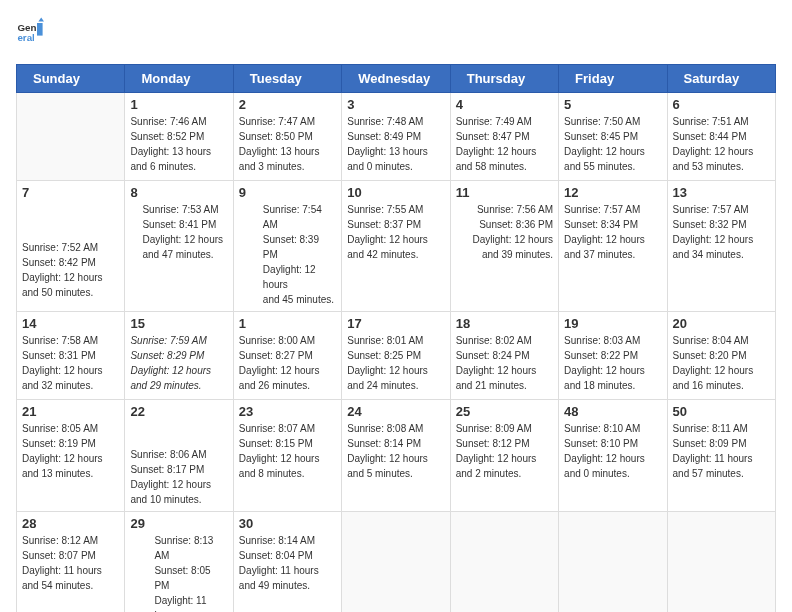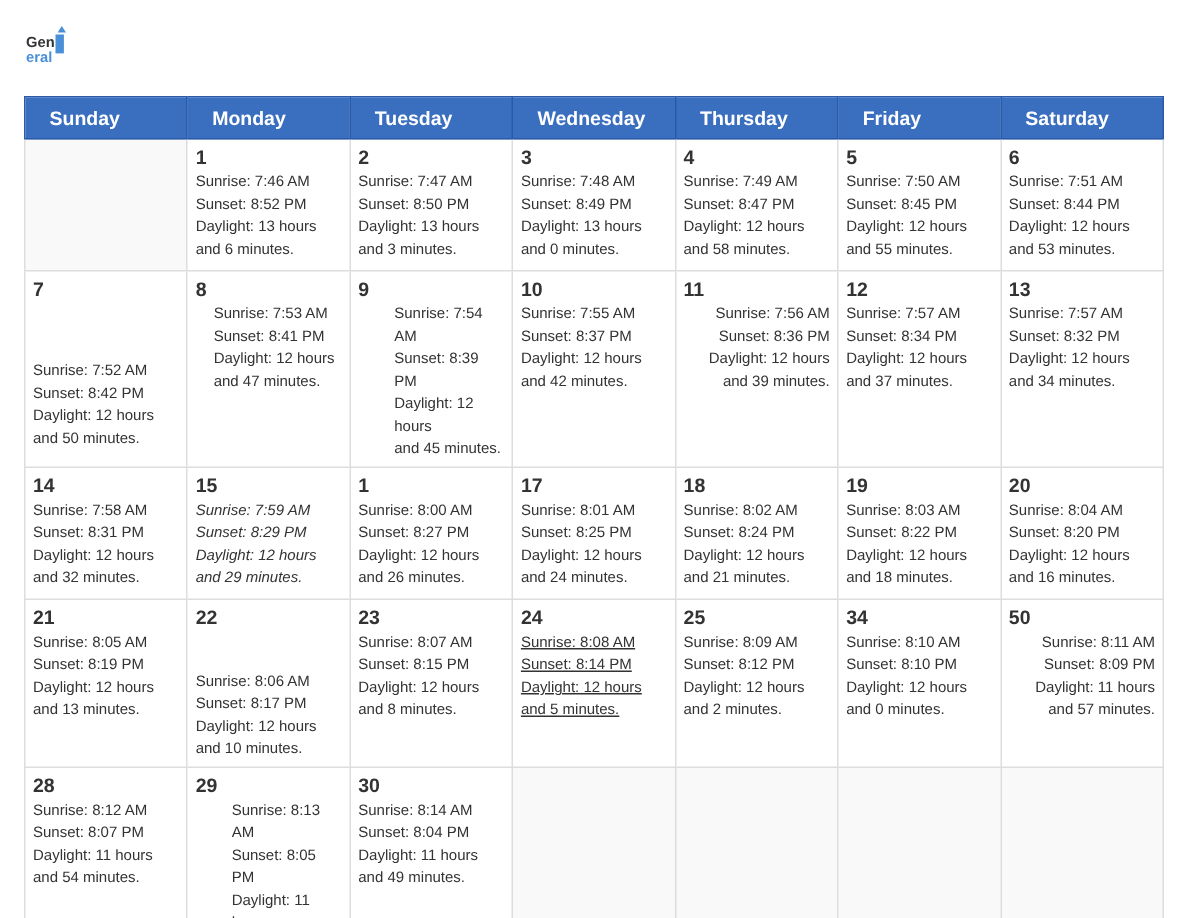--- a/index.html
+++ b/index.html
@@ -278,42 +278,42 @@
         </td>
         <td>
           <span class="day-number">23</span>
           <div class="day-info" style="white-space: pre-line;">Sunrise: 8:07 AM
 Sunset: 8:15 PM
 Daylight: 12 hours
 and 8 minutes.</div>
         </td>
         <td>
           <span class="day-number">24</span>
-          <div class="day-info" style="white-space: pre-line; text-decoration: underline;">Sunrise: 8:08 AM
+          <div class="day-info" style="white-space: pre-line;">Sunrise: 8:08 AM
 Sunset: 8:14 PM
 Daylight: 12 hours
 and 5 minutes.</div>
         </td>
         <td>
           <span class="day-number">25</span>
           <div class="day-info" style="white-space: pre-line;">Sunrise: 8:09 AM
 Sunset: 8:12 PM
 Daylight: 12 hours
 and 2 minutes.</div>
         </td>
         <td>
-          <span class="day-number">34</span>
+          <span class="day-number">48</span>
           <div class="day-info" style="white-space: pre-line;">Sunrise: 8:10 AM
 Sunset: 8:10 PM
 Daylight: 12 hours
 and 0 minutes.</div>
         </td>
         <td>
           <span class="day-number">50</span>
-          <div class="day-info" style="white-space: pre-line; text-align: right;">Sunrise: 8:11 AM
+          <div class="day-info" style="white-space: pre-line;">Sunrise: 8:11 AM
 Sunset: 8:09 PM
 Daylight: 11 hours
 and 57 minutes.</div>
         </td>
       </tr>
       <tr>
         <td>
           <span class="day-number">28</span>
           <div class="day-info" style="white-space: pre-line;">Sunrise: 8:12 AM
 Sunset: 8:07 PM

